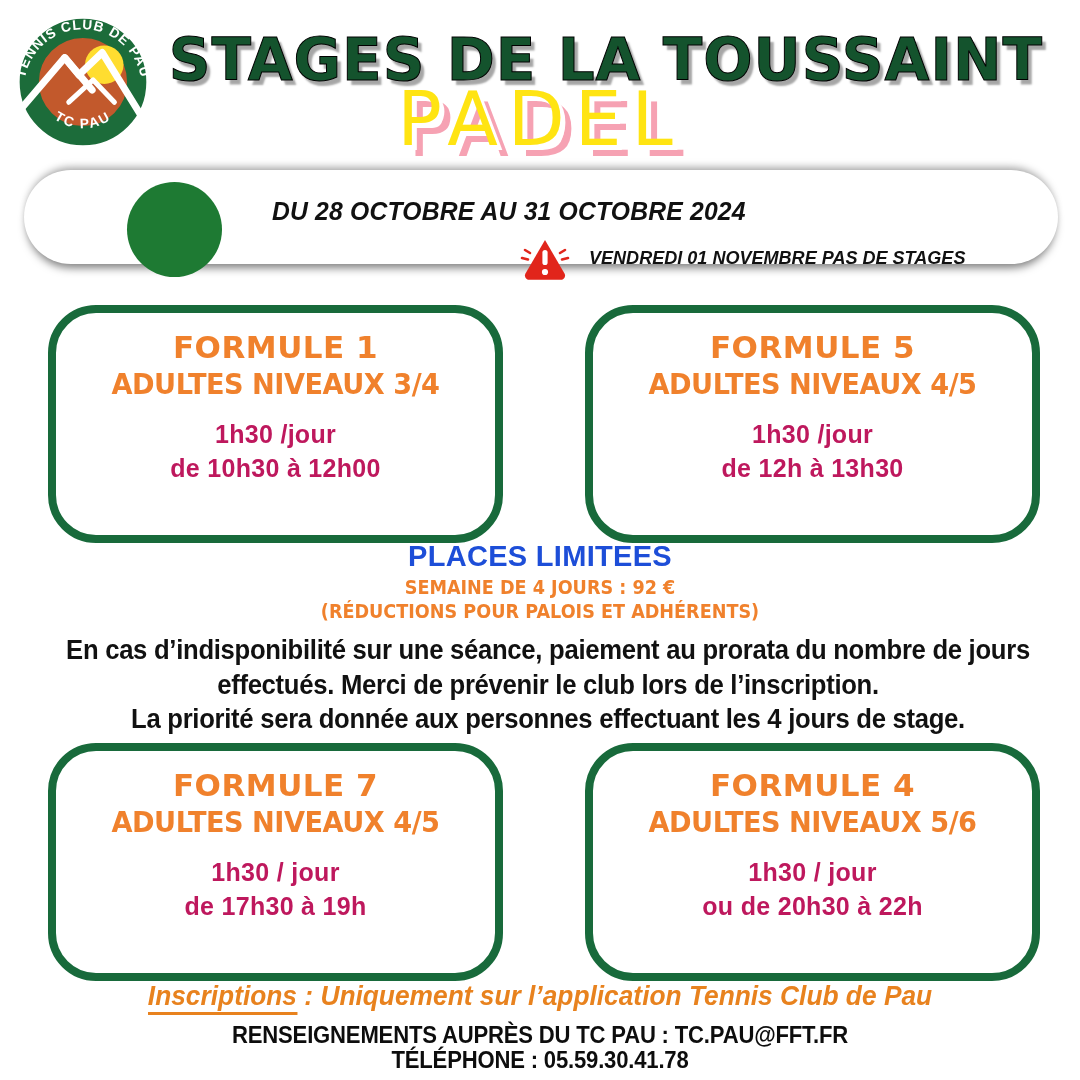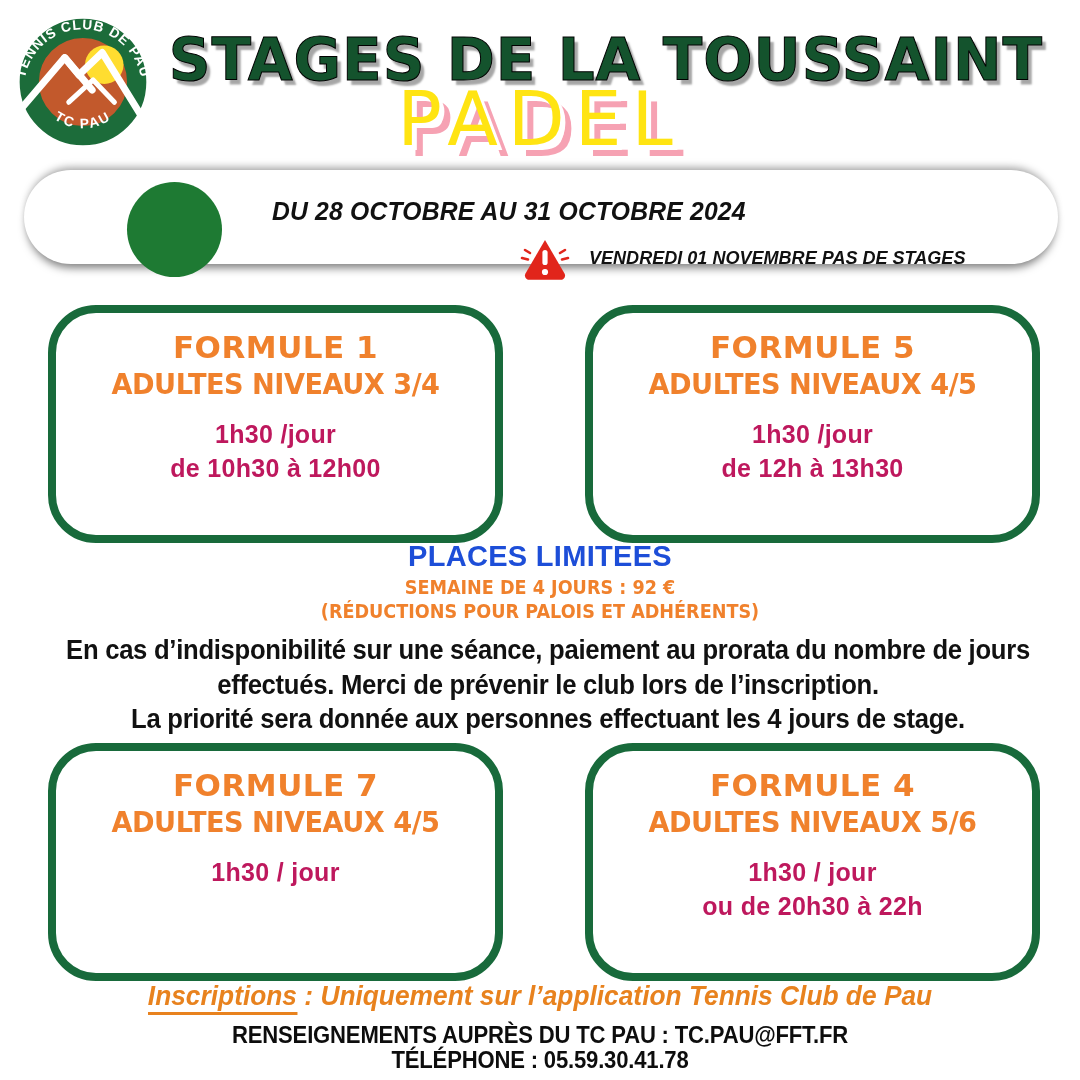--- a/index.html
+++ b/index.html
@@ -150,20 +150,21 @@
     <div class="f-level">ADULTES NIVEAUX 4/5</div>
     <div class="time-line">1h30 /jour</div>
     <div class="time-line">de 12h à 13h30</div>
 
   </div>
 
   <div class="fbox b3">
     <div class="f-title">FORMULE 7</div>
     <div class="f-level">ADULTES NIVEAUX 4/5</div>
     <div class="time-line">1h30 / jour</div>
+    <div class="time-line">de 17h30 à 19h</div>
 
   </div>
 
   <div class="fbox b4">
     <div class="f-title">FORMULE 4</div>
     <div class="f-level">ADULTES NIVEAUX 5/6</div>
     <div class="time-line">1h30 / jour</div>
     <div class="time-line">ou de 20h30 à 22h</div>
   </div>
 

